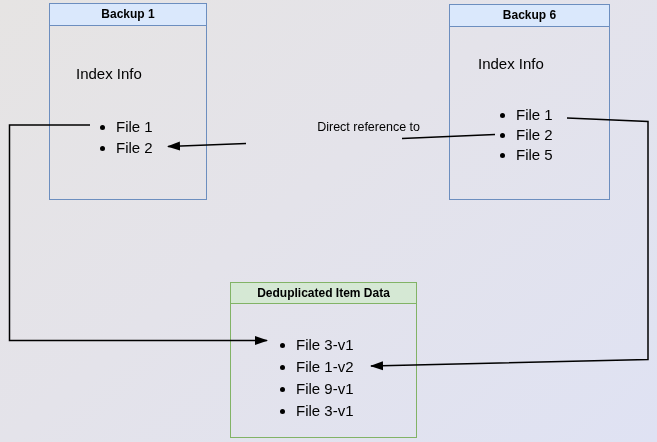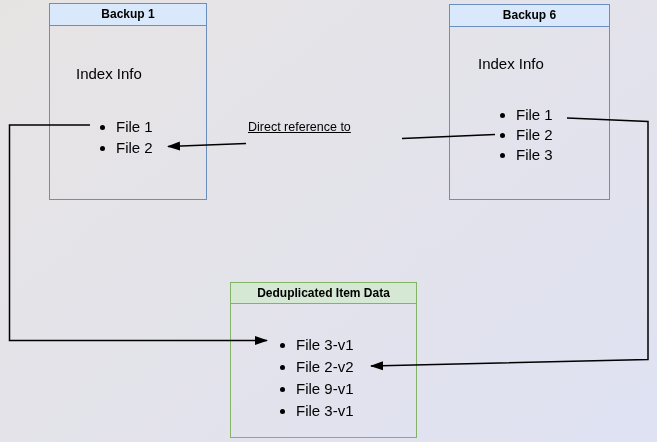--- a/index.html
+++ b/index.html
@@ -74,26 +74,25 @@
     fill: none;
     stroke: var(--arrow, #000);
     stroke-width: 1.5;
   }
   .arrowhead { fill: var(--arrow, #000); }
   .annotation {
     position: absolute;
     left: 248px;
     top: 119px;
     width: 172px;
-    text-align: left;
+    text-align: right;
     font-size: 12.5px;
     line-height: 16px;
     color: #000;
     z-index: 3;
-    text-decoration: underline;
   }
 </style>
 </head>
 <body>
 
 <div class="canvas">
 
   <div class="box blue" style="left:49px; top:3px; width:158px; height:197px;">
     <div class="box-header" style="height:22px; line-height:21px;">Backup 1</div>
     <div class="index-label" id="b1-index">Index Info</div>
@@ -102,29 +101,29 @@
       <li>File 2</li>
     </ul>
   </div>
 
   <div class="box blue" style="left:449px; top:4px; width:161px; height:196px;">
     <div class="box-header" style="height:22px; line-height:21px;">Backup 6</div>
     <div class="index-label" id="b2-index">Index Info</div>
     <ul class="file-list" id="b2-list">
       <li>File 1</li>
       <li>File 2</li>
-      <li>File 3</li>
+      <li>File 5</li>
     </ul>
   </div>
 
   <div class="box green" style="left:230px; top:282px; width:187px; height:156px;">
     <div class="box-header" style="height:21px; line-height:20px;">Deduplicated Item Data</div>
     <ul class="file-list" id="dd-list">
       <li>File 3-v1</li>
-      <li>File 2-v2</li>
+      <li>File 1-v2</li>
       <li>File 9-v1</li>
       <li>File 3-v1</li>
     </ul>
   </div>
 
   <svg class="connectors" viewBox="0 0 657 442" xmlns="http://www.w3.org/2000/svg">
     <defs>
       <marker id="arrow" markerWidth="14" markerHeight="11" refX="12" refY="5" orient="auto" markerUnits="userSpaceOnUse">
         <path class="arrowhead" d="M0,0.5 L13,5 L0,9.5 Z"></path>
       </marker>

